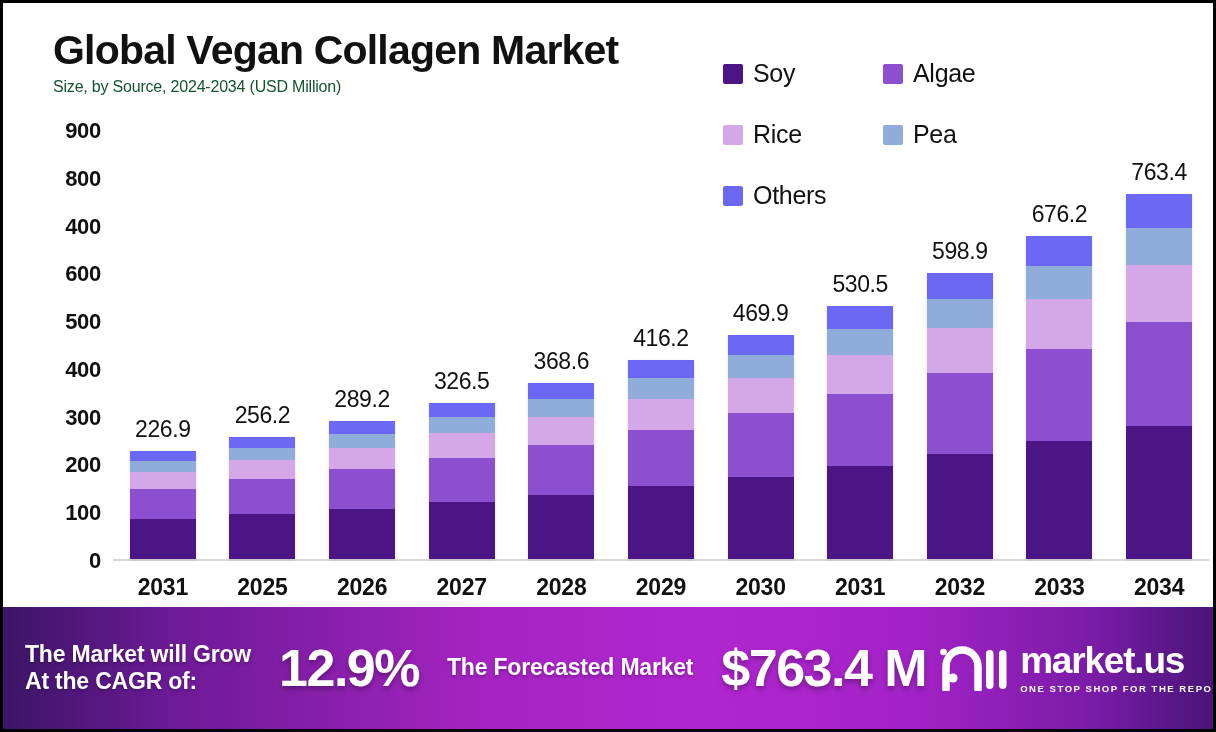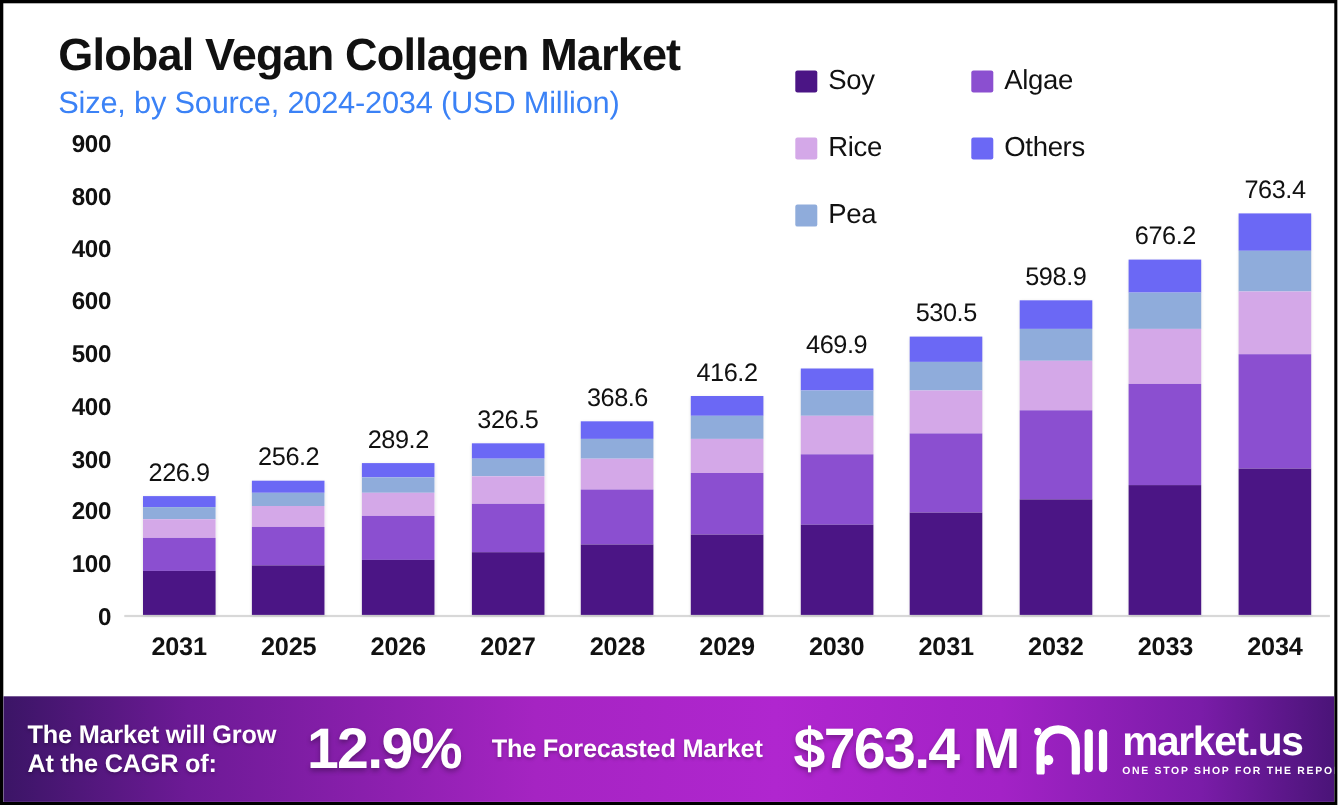--- a/index.html
+++ b/index.html
@@ -31,23 +31,23 @@
   .titles { padding-top: 8px; }
   .chart-title {
     font-size: 41px;
     font-weight: 800;
     letter-spacing: -0.8px;
     color: #111111;
     line-height: 1.05;
     white-space: nowrap;
   }
   .chart-subtitle {
-    font-size: 28px;
+    font-size: 16px;
     font-weight: 400;
-    color: #3b82f6;
+    color: #14532d;
     margin-top: 6px;
     letter-spacing: -0.2px;
     white-space: nowrap;
   }
 
   
   .legend {
     width: 460px;
     display: flex;
     flex-wrap: wrap;
@@ -147,21 +147,21 @@
     font-weight: 800;
     color: #111111;
     letter-spacing: -0.2px;
   }
 
   
   .banner {
     position: absolute;
     left: 0; bottom: 0;
     width: 1210px;
-    height: 96px;
+    height: 122px;
     background: linear-gradient(90deg,
         #3b1566 0%, #6d1a96 14%, #a524c2 40%,
         #b026cf 58%, #a322c6 75%, #7a1ca8 90%, #4a1478 100%);
     display: flex;
     align-items: center;
     padding: 0 22px 0 22px;
     gap: 14px;
     color: #ffffff;
   }
   .banner-text {
@@ -219,26 +219,26 @@
         </div>
         <div class="legend-item">
           <div class="legend-swatch" style="background: rgb(139, 79, 208);"></div>
           <div class="legend-label">Algae</div>
         </div>
         <div class="legend-item">
           <div class="legend-swatch" style="background: rgb(212, 168, 232);"></div>
           <div class="legend-label">Rice</div>
         </div>
         <div class="legend-item">
+          <div class="legend-swatch" style="background: rgb(143, 172, 219);"></div>
+          <div class="legend-label">Pea</div>
+        </div>
+        <div class="legend-item">
           <div class="legend-swatch" style="background: rgb(107, 104, 245);"></div>
           <div class="legend-label">Others</div>
-        </div>
-        <div class="legend-item">
-          <div class="legend-swatch" style="background: rgb(143, 172, 219);"></div>
-          <div class="legend-label">Pea</div>
         </div>
       </div>
   </div>
 
   <div class="plot">
     <div class="y-axis" id="y-axis">
         <div class="y-tick" style="top: 0px;">900</div>
         <div class="y-tick" style="top: 47.7778px;">800</div>
         <div class="y-tick" style="top: 95.5556px;">400</div>
         <div class="y-tick" style="top: 143.333px;">600</div>

